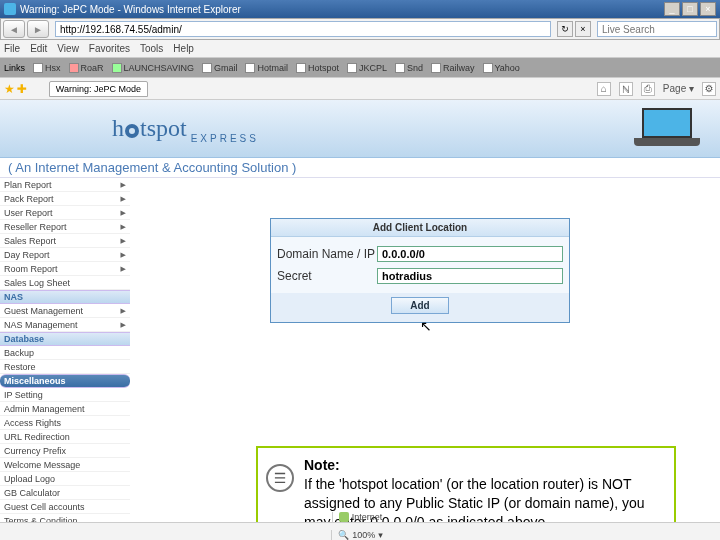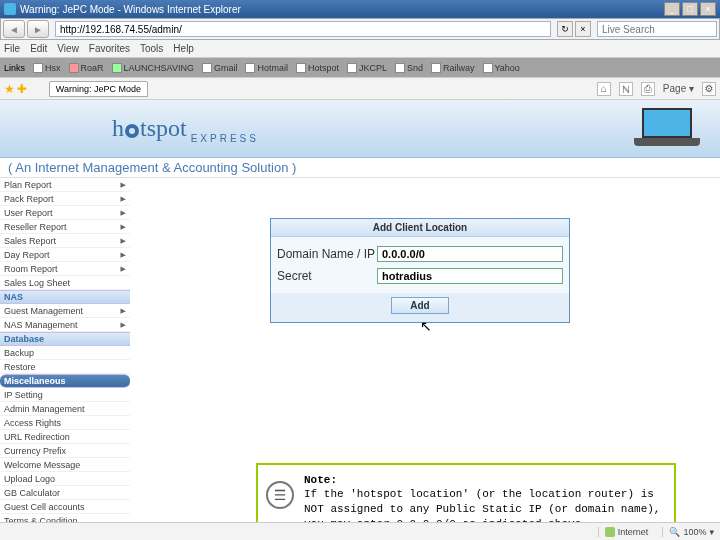--- a/index.html
+++ b/index.html
@@ -71,23 +71,23 @@
   .form-row{display:flex;align-items:center;height:22px;}
   .form-row label{width:100px;font-size:12px;color:#333;}
   .form-row input{flex:1;height:16px;border:1px solid #6a8;background:#fff;font-size:11px;padding:0 4px;font-weight:bold;}
   .form-footer{text-align:center;padding:4px 0 8px;background:#e4eef9;}
   .add-btn{border:1px solid #7aa7d4;background:linear-gradient(#f3f8fd,#cfe3f5);padding:2px 18px;font-size:10px;font-weight:bold;color:#234;cursor:pointer;}
   .cursor{position:absolute;top:140px;left:290px;font-size:14px;color:#000;}
   .note-box{
     position:absolute;bottom:6px;left:126px;width:420px;border:2px solid #9c0;background:#fff;display:flex;padding:8px;gap:10px;
   }
   .note-icon{width:28px;height:28px;border:2px solid #777;border-radius:50%;display:flex;align-items:center;justify-content:center;font-size:14px;color:#555;margin-top:8px;flex-shrink:0;}
-  .note-text{font-size:11px;color:#000;line-height:1.35;font-family:Liberation Mono, monospace;}
+  .note-text{font-size:14px;color:#000;line-height:1.35;}
   .note-text .nt{font-weight:bold;}
-  .statusbar{position:absolute;bottom:0;left:0;right:0;height:18px;background:#f3f3f3;border-top:1px solid #ccc;display:flex;align-items:center;justify-content:flex-end;padding:0 0;font-size:9px;gap:8px;color:#444;}
+  .statusbar{position:absolute;bottom:0;left:0;right:0;height:18px;background:#f3f3f3;border-top:1px solid #ccc;display:flex;align-items:center;justify-content:flex-end;padding:0 10px;font-size:9px;gap:8px;color:#444;flex-direction:column;}
   .statusbar .seg{border-left:1px solid #ccc;padding:0 6px;display:flex;align-items:center;gap:3px;}
   .shield{width:10px;height:10px;background:#9c6;border-radius:2px;display:inline-block;}
 </style>
 </head>
 <body>
 
 <div class="titlebar">
   <span class="ie-icon"></span>
   <span>Warning: JePC Mode - Windows Internet Explorer</span>
   <span class="titlebar-spacer"></span>

